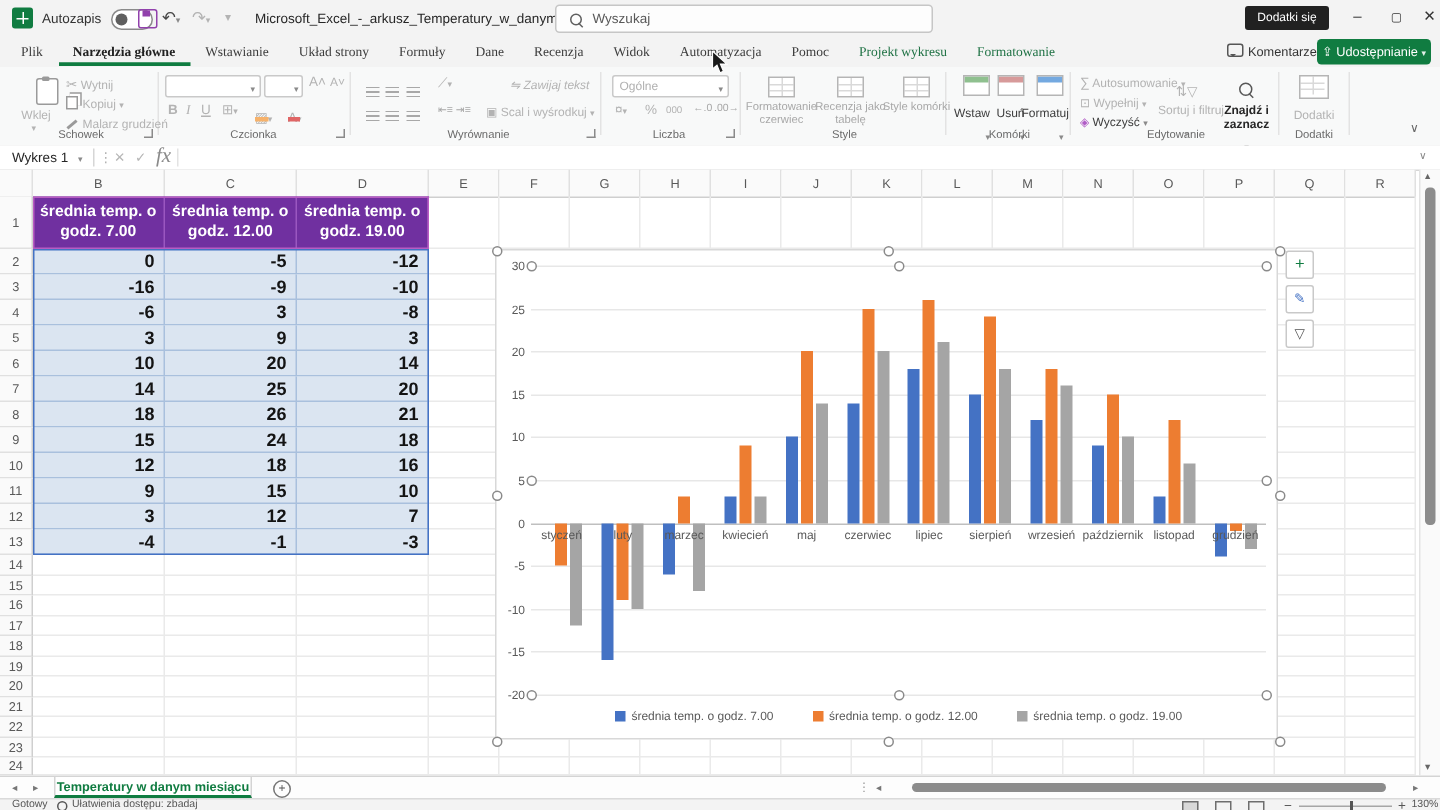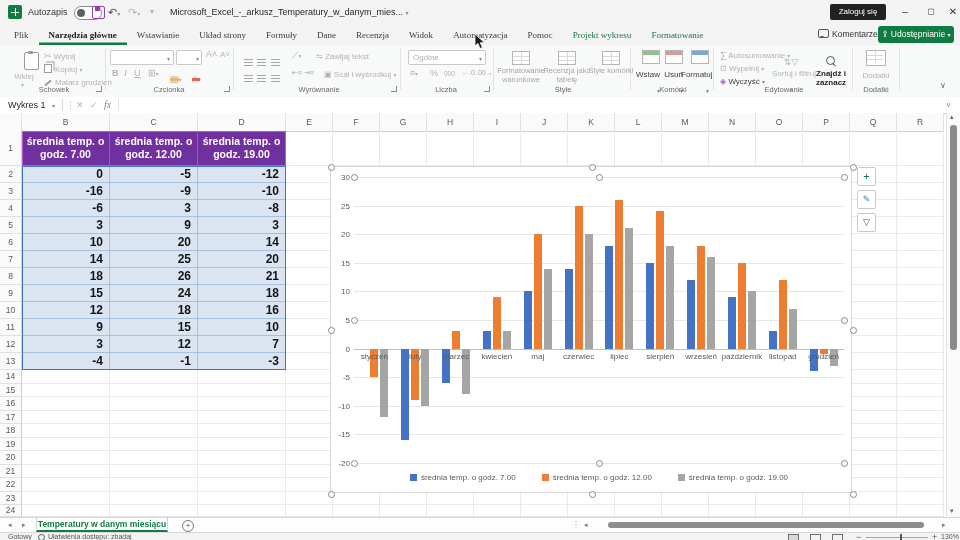--- a/index.html
+++ b/index.html
@@ -106,21 +106,25 @@
     <div class="xlogo"></div>
     <span class="abs tbtxt" style="left:28px;">Autozapis</span>
     <span class="toggle">
         <span class="knob"></span>
       </span>
     <span class="floppy"></span>
     <span class="abs glyph" style="left:108px;top:0;font-size:11px;line-height:24px;">↶<span class="caret">▾</span></span>
     <span class="abs dis" style="left:128px;top:0;font-size:11px;line-height:24px;">↷<span class="caret dis">▾</span></span>
     <span class="abs dis" style="left:150px;top:0;font-size:8px;line-height:24px;">▾</span>
     <span class="abs tbtxt" style="left:170px;color:#262626;"><span>Microsoft_Excel_-_arkusz_Temperatury_w_danym_mies...</span> <span class="caret">▾</span></span>
-    <div class="signin">Zaloguj się</div>
+    <div class="searchbox">
+      <span class="mag" style="left:9px;top:5px;"></span>
+      <span class="abs" style="left:24px;font-size:9px;line-height:17px;color:#595959;">Wyszukaj</span>
+    </div>
+    <div class="signin">Dodatki się</div>
     <span class="winbtn" style="left:898px;">–</span>
     <span class="winbtn" style="left:924px;font-size:8px;">▢</span>
     <span class="winbtn" style="left:946px;">✕</span>
   </div>
 
   <div id="tabsrow">
     <div id="mtabs" style="position:absolute;left:4px;top:0;white-space:nowrap;"><span class="mtab">Plik</span><span class="mtab active">Narzędzia główne</span><span class="mtab">Wstawianie</span><span class="mtab">Układ strony</span><span class="mtab">Formuły</span><span class="mtab">Dane</span><span class="mtab">Recenzja</span><span class="mtab">Widok</span><span class="mtab">Automatyzacja</span><span class="mtab">Pomoc</span><span class="mtab ctx">Projekt wykresu</span><span class="mtab ctx">Formatowanie</span></div>
     <span class="combtn"><span class="bubble"></span><span>Komentarze</span></span>
     <div class="sharebtn">⇪ <span>Udostępnianie</span> <span class="caret" style="color:#e2f0e9;">▾</span></div>
   </div>
@@ -165,38 +169,38 @@
     <span class="abs dis" style="left:148px;top:23px;font-size:9px;">⊞<span class="caret dis">▾</span></span>
     <span class="abs" style="left:170px;top:23px;"><span class="dis" style="font-size:9px;">▨</span><span style="position:absolute;left:0;top:10px;width:9px;height:2.5px;background:#f6b26b;"></span><span class="caret dis">▾</span></span>
     <span class="abs" style="left:192px;top:23px;"><span class="dis" style="font-size:9px;">A</span><span style="position:absolute;left:0;top:10px;width:8px;height:2.5px;background:#e06666;"></span><span class="caret dis">▾</span></span>
     <span class="glabel" style="left:169px;">Czcionka</span>
     <span class="launcher" style="left:224px;"></span>
 
     <span class="abs" style="left:244px;top:7px;"><span class="alnico"></span> <span class="alnico"></span> <span class="alnico"></span></span>
     <span class="abs dis" style="left:292px;top:5px;font-size:9px;">⟋<span class="caret dis">▾</span></span>
     <span class="abs" style="left:244px;top:23px;"><span class="alnico"></span> <span class="alnico"></span> <span class="alnico"></span></span>
     <span class="abs mini" style="left:292px;top:24px;">⇤≡ ⇥≡</span>
-    <span class="abs r8 dis" style="left:316px;top:6px;"><span style="font-size:8px;">⇋</span> <span>Zawijaj tekst</span></span>
+    <span class="abs r8 dis" style="left:340px;top:6px;font-style:italic;"><span style="font-size:8px;">⇋</span> <span>Zawijaj tekst</span></span>
     <span class="abs r8 dis" style="left:324px;top:24px;"><span style="font-size:8px;">▣</span> <span>Scal i wyśrodkuj</span> <span class="caret dis">▾</span></span>
     <span class="glabel" style="left:319px;">Wyrównanie</span>
     <span class="launcher" style="left:391px;"></span>
 
     <div class="abs inbox" style="left:408px;top:5px;width:76px;height:13px;">
       <span style="padding-left:4px;line-height:13px;">Ogólne</span><span class="abs caret" style="right:3px;top:4px;">▾</span>
     </div>
     <span class="abs dis" style="left:410px;top:23px;font-size:9px;">¤<span class="caret dis">▾</span></span>
     <span class="abs dis" style="left:430px;top:23px;font-size:9px;">%</span>
     <span class="abs dis" style="left:444px;top:25px;font-size:6.5px;">000</span>
     <span class="abs mini" style="left:462px;top:24px;">←.0</span>
     <span class="abs mini" style="left:476px;top:24px;">.00→</span>
     <span class="glabel" style="left:446px;">Liczba</span>
     <span class="launcher" style="left:484px;"></span>
 
     <span class="abs" style="left:512px;top:6px;"><span class="sqgrid"></span></span>
-    <span class="styletxt" style="left:521px;">Formatowanie warunkowe</span>
+    <span class="styletxt" style="left:521px;">Formatowanie czerwiec</span>
     <span class="abs" style="left:558px;top:6px;"><span class="sqgrid"></span></span>
     <span class="styletxt" style="left:567px;">Recenzja jako tabelę</span>
     <span class="abs" style="left:602px;top:6px;"><span class="sqgrid"></span></span>
     <span class="styletxt" style="left:611px;">Style komórki</span>
     <span class="glabel" style="left:563px;">Style</span>
 
     <div class="cellbtn" style="left:646px;">
       <span class="sqgrid" style="background:linear-gradient(#8fc08f,#8fc08f) 0 0/16px 4px no-repeat,#fff;"></span>
       <span class="t">Wstaw</span><span class="caret">▾</span>
     </div>
@@ -233,21 +237,21 @@
     <span class="abs" style="left:940px;top:36px;font-size:8px;color:#666;">∨</span>
   </div>
 
   <div id="fbar">
     <span class="abs" style="left:8px;font-size:9px;line-height:16px;color:#262626;">Wykres 1</span>
     <span class="abs caret" style="left:52px;top:5px;">▾</span>
     <div class="abs" style="left:62px;top:2px;width:1px;height:12px;background:#d6d6d6;"></div>
     <span class="abs" style="left:66px;font-size:9px;line-height:16px;color:#b0b0b0;">⋮</span>
     <span class="abs" style="left:76px;font-size:9px;line-height:16px;color:#b6b6b6;">✕</span>
     <span class="abs" style="left:90px;font-size:9px;line-height:16px;color:#b6b6b6;">✓</span>
-    <span class="abs" style="left:104px;font-size:10px;line-height:16px;color:#8a8a8a;font-style:italic;font-family:'Liberation Serif',serif;">fx</span>
+    <span class="abs" style="left:104px;font-size:14px;line-height:16px;color:#8a8a8a;font-style:italic;font-family:'Liberation Serif',serif;">fx</span>
     <div class="abs" style="left:118px;top:2px;width:1px;height:12px;background:#e3e3e3;"></div>
     <span class="abs" style="left:124px;font-size:9px;line-height:16px;color:#262626;"></span>
     <span class="abs" style="left:946px;top:0;font-size:7px;line-height:16px;color:#888;">∨</span>
   </div>
 
   <div id="grid">
       <div class="colhead" style="left: 0px; top: 0px; width: 21px;"></div>
       <div class="colhead" style="left: 22px; top: 0px; width: 87px;">B</div>
       <div class="colhead" style="left: 110px; top: 0px; width: 87px;">C</div>
       <div class="colhead" style="left: 198px; top: 0px; width: 87px;">D</div>

